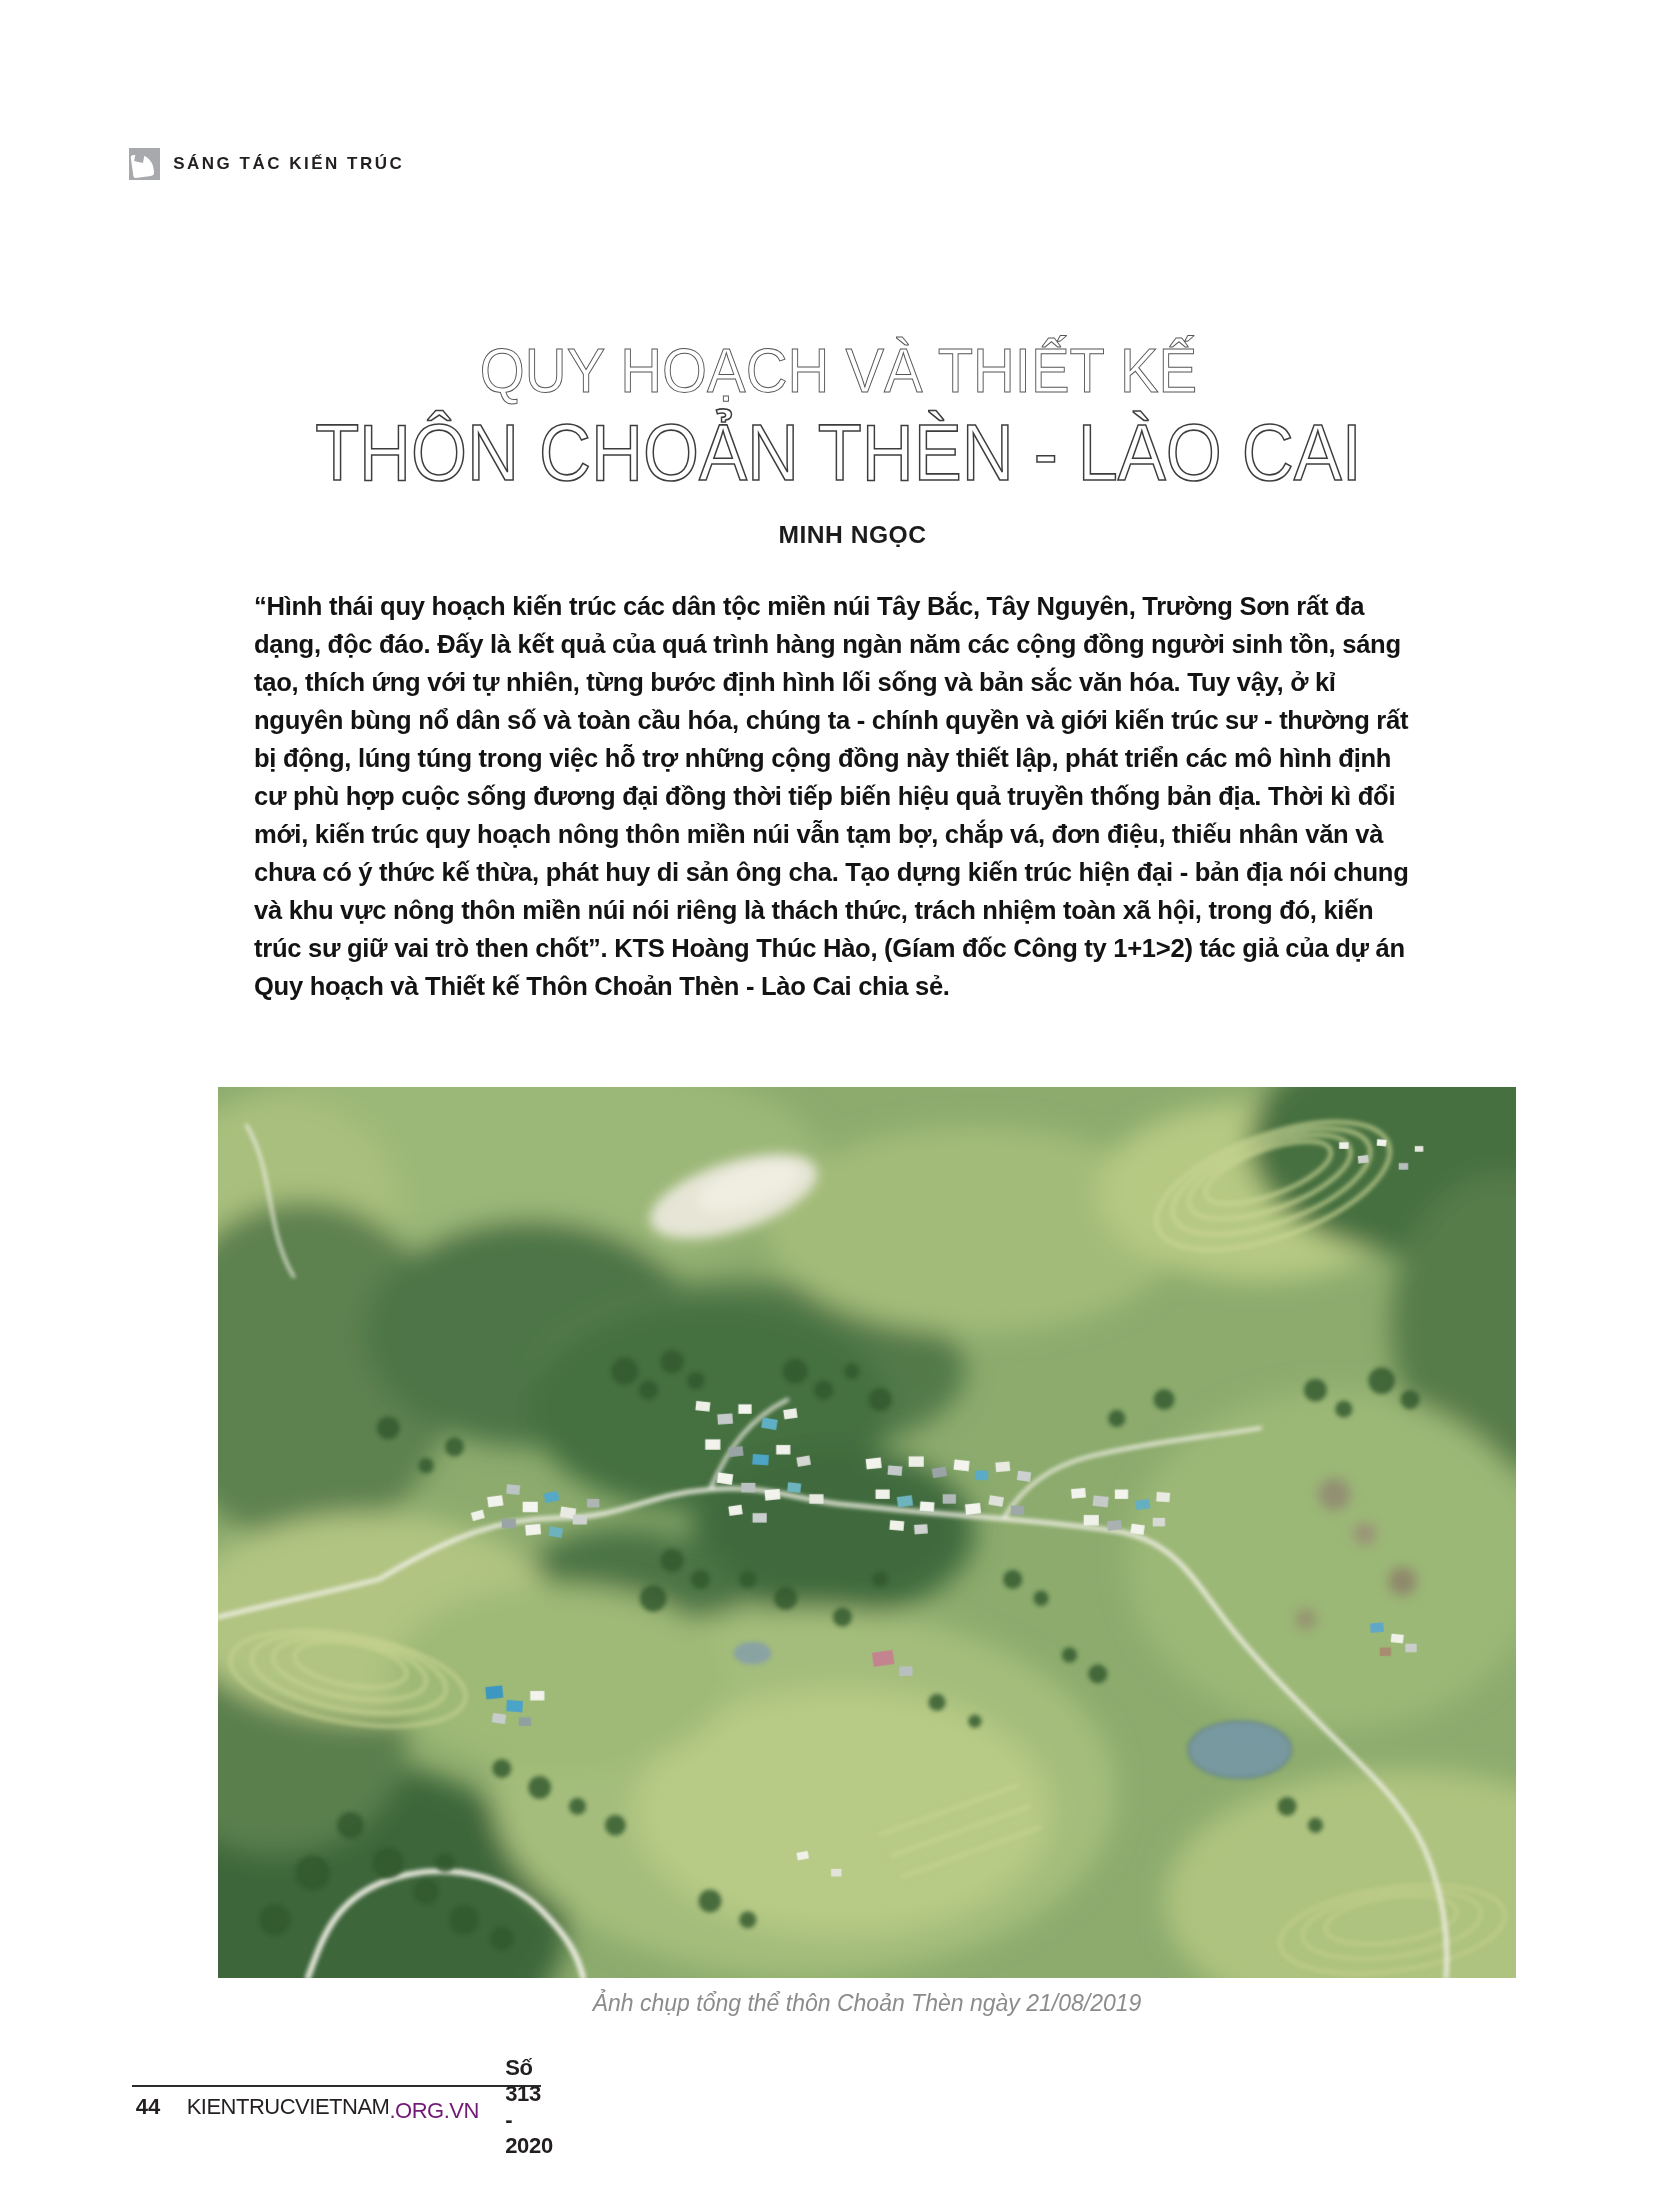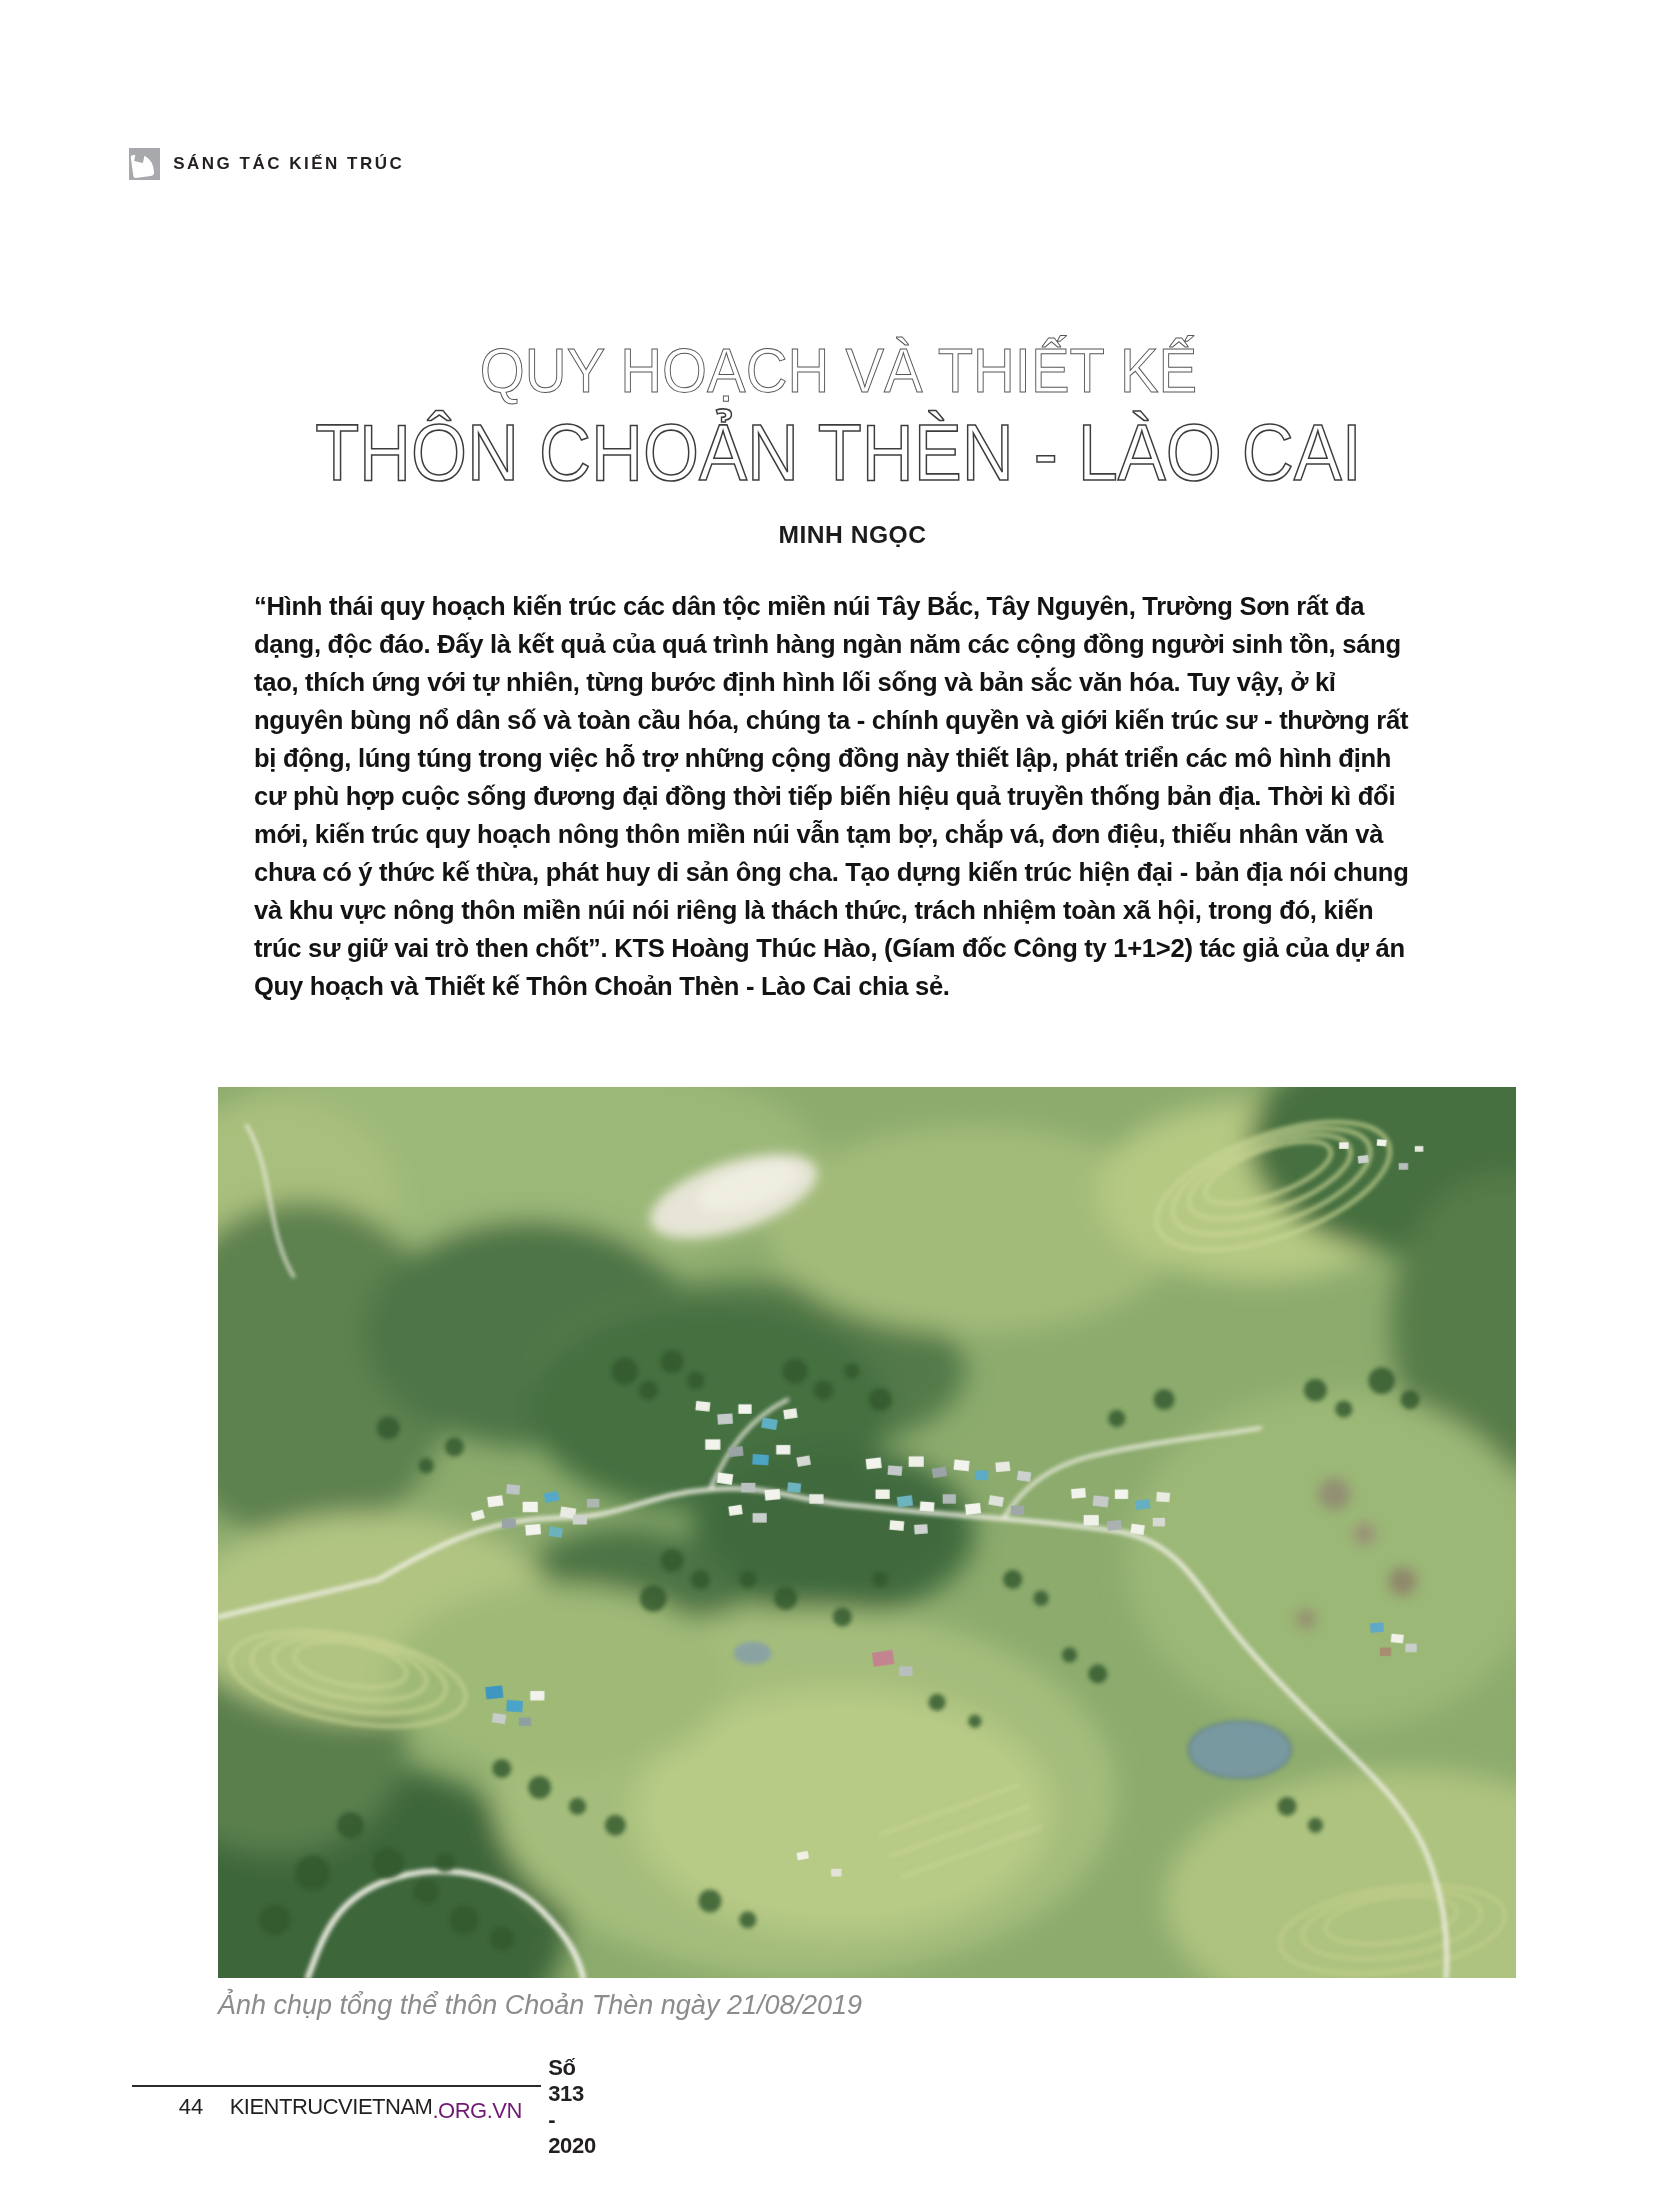--- a/index.html
+++ b/index.html
@@ -34,30 +34,30 @@
     color:#131313;letter-spacing:-0.3px;
   }
   
   .photo{
     position:absolute;left:218px;top:1087px;width:1298px;height:891px;
     margin:0;overflow:hidden;background:#8cab6d;
   }
   .photo svg{display:block;width:1298px;height:891px;}
   .caption{
     position:absolute;left:218px;top:1990px;width:1298px;
-    text-align:left;font-style:italic;font-size:27px;color:#8c8c8c;
+    text-align:center;font-style:italic;font-size:23px;color:#8c8c8c;
   }
   
   .footer{
     position:absolute;left:132px;top:2085px;width:409px;
     border-top:2.8px solid #2b2b2b;
     display:flex;align-items:stretch;
   }
   .footer .cell{display:flex;align-items:center;height:40px;font-size:22px;color:#231f20;}
-  .footer .pageno{font-weight:normal;padding:0 13.2px 0 3.8px;margin-left:43px;}
+  .footer .pageno{font-weight:bold;padding:0 13.2px 0 3.8px;}
   .footer .div{width:1.9px;background:#2b2b2b;}
   .footer .brandcell{padding:0 13.2px;}
   .footer .brand{font-weight:normal;letter-spacing:-0.5px;text-align:right;}
   .footer .suffix{color:#701a75;letter-spacing:-0.5px;margin-top:8px;}
   .footer .issue{font-weight:bold;padding-left:13.2px;letter-spacing:-0.3px;}
 </style>
 </head>
 <body>
 
 <div class="page">

